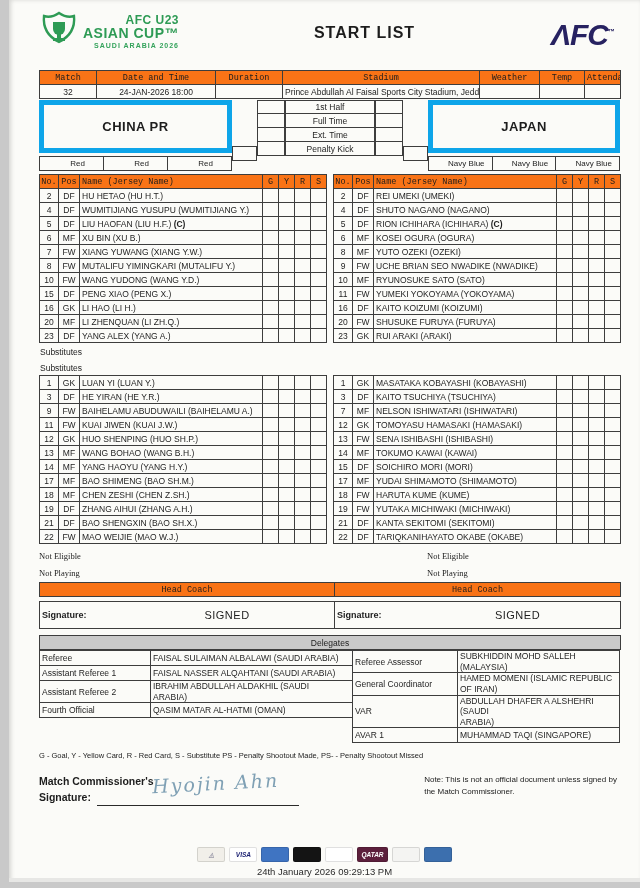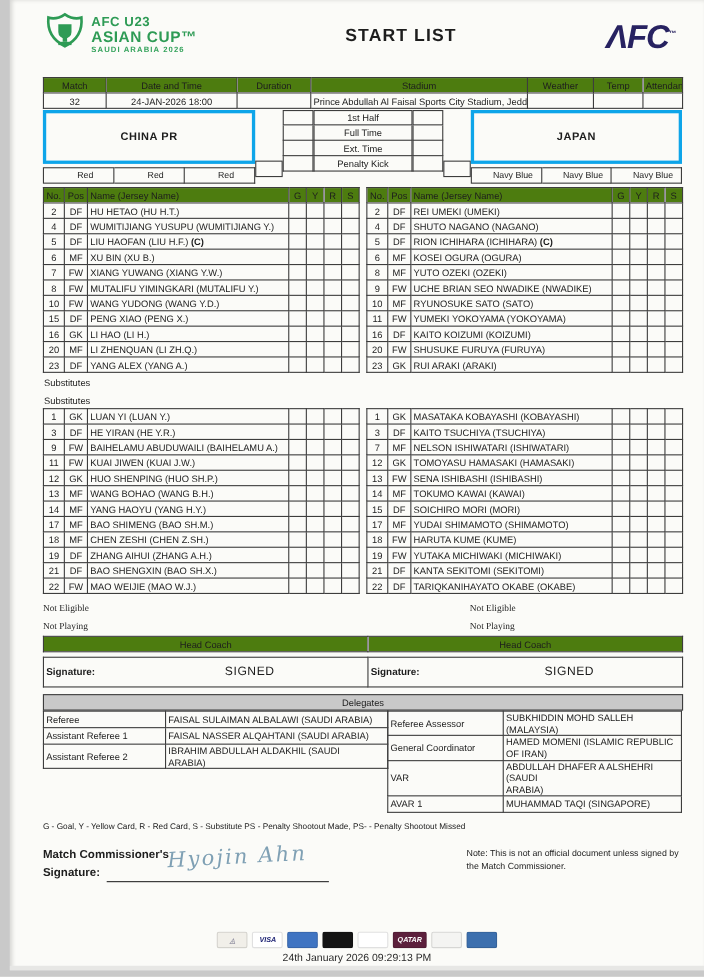--- a/index.html
+++ b/index.html
@@ -2,43 +2,43 @@
 <html><head>
 <meta charset="utf-8">
 <style>
   html,body{margin:0;padding:0;}
   body{width:640px;height:888px;background:#c9c9c9;font-family:"Liberation Sans",sans-serif;color:#1d1d1d;overflow:hidden;}
   .page{position:relative;margin-left:9px;width:631px;height:882px;background:#fbfbf8;box-shadow:inset 2px 0 4px rgba(0,0,0,.15);}
   .content{padding:6px 19px 0 30px;}
 
   
   .hdr{display:flex;align-items:flex-start;height:52px;margin-top:4px;}
-  .tlogo{display:flex;align-items:center;width:185px;}
+  .tlogo{display:flex;align-items:center;width:185px;text-align:right;}
   .tlogo svg{flex:0 0 auto;}
   .tl-text{margin-left:4px;line-height:1;}
   .tl-1{font-size:12px;font-weight:bold;color:#2e9b55;letter-spacing:.5px;}
   .tl-2{font-size:14px;font-weight:bold;color:#2e9b55;letter-spacing:.5px;}
   .tl-3{font-size:7px;font-weight:bold;color:#35a35c;letter-spacing:1px;margin-top:2px;}
   .title{flex:1;text-align:center;font-size:16px;font-weight:bold;letter-spacing:1px;padding-top:14px;}
   .afc{width:110px;text-align:right;font-size:30px;font-weight:bold;font-style:italic;color:#272261;letter-spacing:-1px;padding-right:6px;line-height:44px;}
   .afc sup{font-size:7px;font-style:normal;letter-spacing:0;}
 
   
   table{border-collapse:collapse;table-layout:fixed;}
   td,th{border:1px solid #3d3d3d;font-weight:normal;padding:0 2px;overflow:hidden;white-space:nowrap;}
-  .gray{background:#4d7c0f;}
+  .gray{background:#f97316;font-family:Liberation Mono, monospace;}
 
   
   .mi{width:582px;margin-top:8px;font-size:8.5px;}
   .mi td{height:13px;text-align:center;}
 
   
   .scorewrap{display:flex;margin-top:1px;width:582px;}
   .teamcol{width:193px;}
-  .teambox{height:43px;border:3px solid #0ea5e9;display:flex;align-items:center;justify-content:center;font-size:10px;font-weight:bold;letter-spacing:.5px;}
+  .teambox{height:43px;border:5px solid #0ea5e9;display:flex;align-items:center;justify-content:center;font-size:13px;font-weight:bold;letter-spacing:.5px;}
   .kitrow{display:flex;margin-top:3px;}
   .kitrow .kit{flex:1;height:13px;border:1px solid #3d3d3d;border-left:none;font-size:8px;display:flex;align-items:center;justify-content:center;padding-left:12px;}
   .kitrow .kit:first-child{border-left:1px solid #3d3d3d;}
   .gapcol{width:25px;display:flex;flex-direction:column;}
   .gapcol .gf{height:46px;}
   .gapcol .ks{height:13px;border:1px solid #3d3d3d;}
   .centercol{width:146px;}
   .srow{display:flex;height:14px;}
   .srow .sbox{width:26px;border:1px solid #3d3d3d;border-top:none;}
   .srow .slabel{flex:1;border:1px solid #3d3d3d;border-top:none;display:flex;align-items:center;justify-content:center;font-size:8.5px;}
@@ -712,20 +712,24 @@
             </tr>
             <tr>
               <td class="role">Assistant Referee 1</td>
               <td class="dnm">FAISAL NASSER ALQAHTANI (SAUDI ARABIA)</td>
             </tr>
             <tr>
               <td class="role">Assistant Referee 2</td>
               <td class="dnm">IBRAHIM ABDULLAH ALDAKHIL (SAUDI
 ARABIA)</td>
             </tr>
+            <tr>
+              <td class="role">Fourth Official</td>
+              <td class="dnm">QASIM MATAR AL-HATMI (OMAN)</td>
+            </tr>
           </tbody>
         </table>
       <table class="del delR">
           <tbody id="del-right">
             <tr>
               <td class="role">Referee Assessor</td>
               <td class="dnm">SUBKHIDDIN MOHD SALLEH (MALAYSIA)</td>
             </tr>
             <tr>
               <td class="role">General Coordinator</td>

